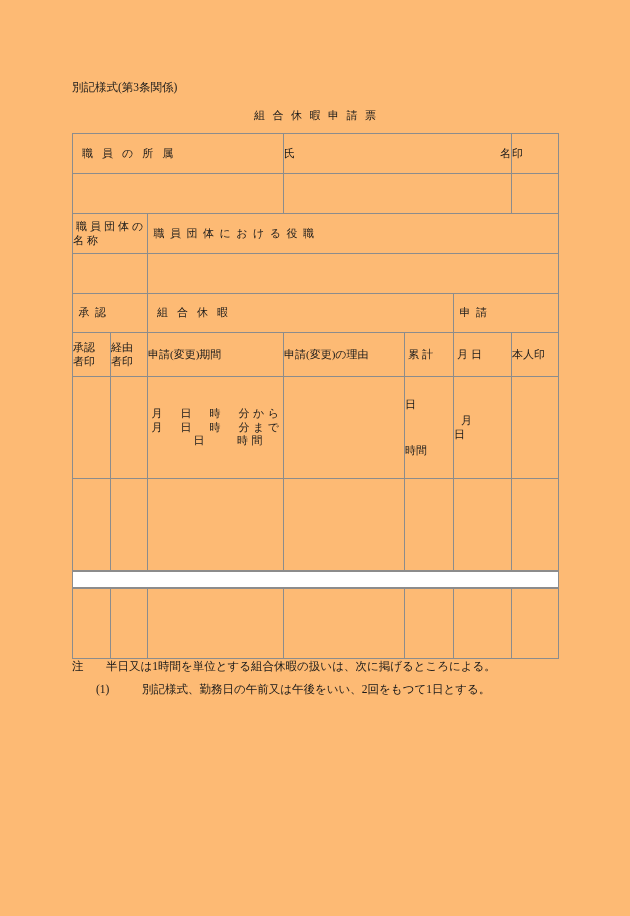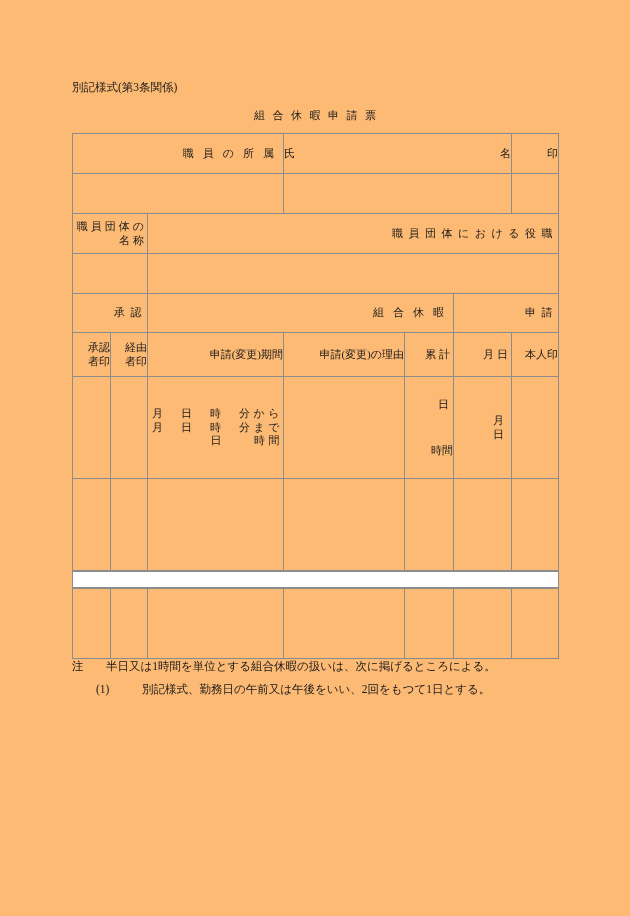--- a/index.html
+++ b/index.html
@@ -57,21 +57,21 @@
   table.form {
     border-collapse: collapse;
     width: 486px;
     table-layout: fixed;
   }
   table.form td {
     border: 1px solid #8c8c8c;
     padding: 0;
     font-size: 11px;
     vertical-align: middle;
-    text-align: right;
+    text-align: left;
     line-height: 1.25;
   }
 
   .h-spread   { letter-spacing: 9px; text-indent: 9px; }
   .h-spread-s { letter-spacing: 5.5px; text-indent: 5.5px; font-family: Liberation Serif, serif; }
   .h-spread-xs{ letter-spacing: 3px; text-indent: 3px; margin-left: 35px; }
 
   .cell-name {
     text-align: left;
     padding: 0 10px;

